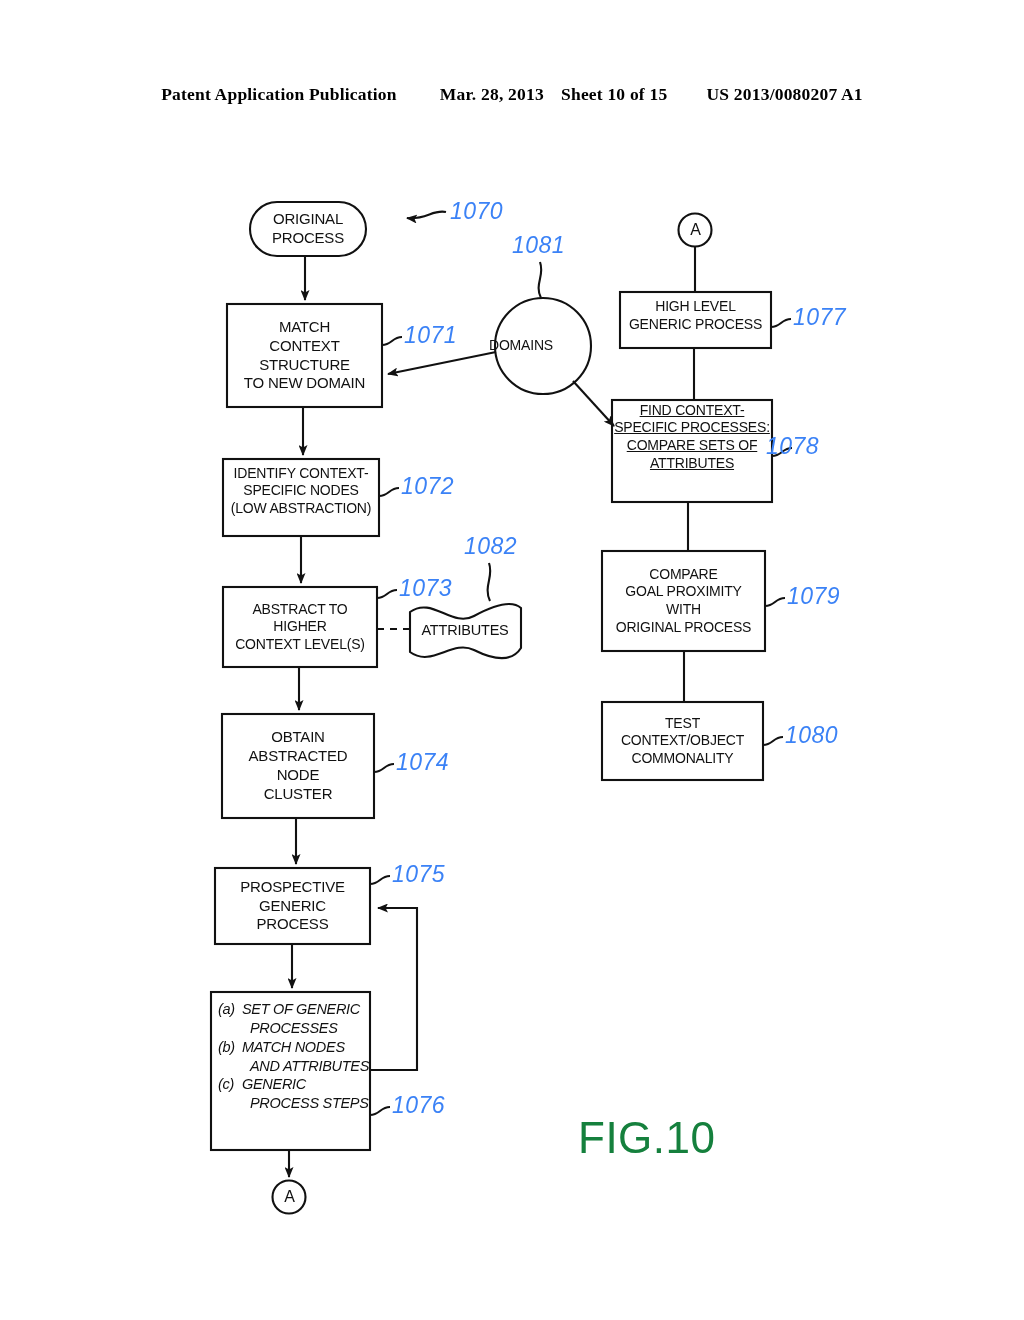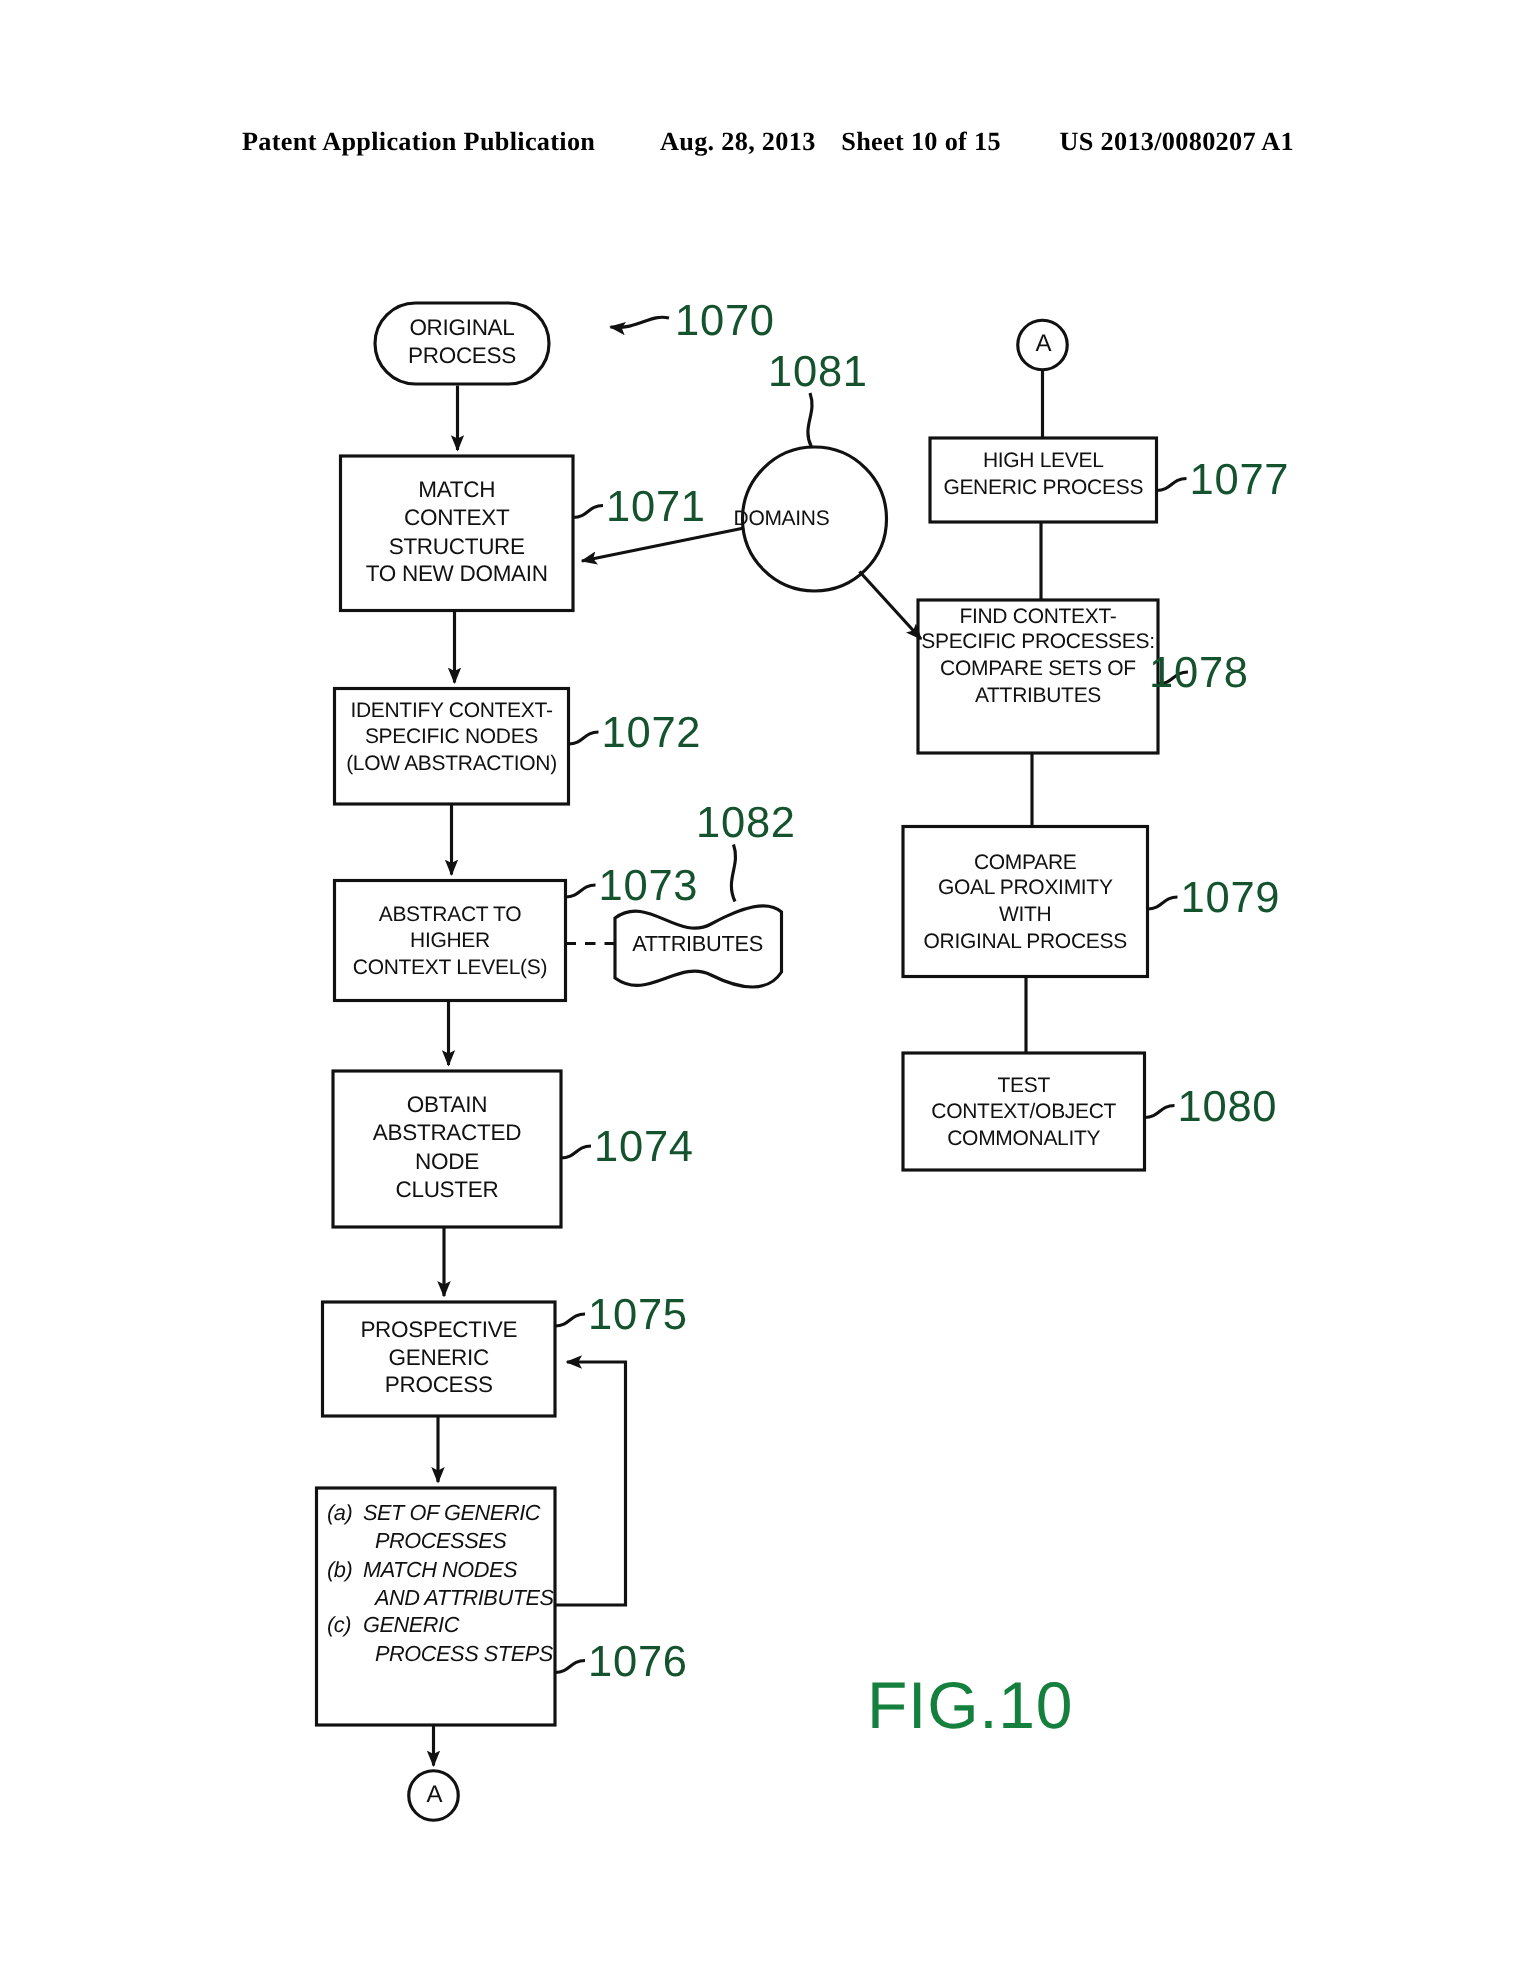--- a/index.html
+++ b/index.html
@@ -63,24 +63,25 @@
     flex-direction: column;
     justify-content: center;
     align-items: center;
     pointer-events: none;
   }
   .nodetext.small { font-size: 14px; }
 
   .reflabel {
     position: absolute;
     font-family: "Liberation Sans", sans-serif;
-    font-size: 29px;
+    font-size: 23px;
     letter-spacing: 0.5px;
-    color: #14532d;
+    color: #3b82f6;
     white-space: nowrap;
+    font-style: italic;
   }
 
   
   #node-1076-text {
     position: absolute;
     text-align: left;
     font-family: "Liberation Sans", sans-serif;
     font-size: 14.5px;
     line-height: 1.30;
     letter-spacing: -0.3px;
@@ -99,21 +100,21 @@
     letter-spacing: 0.5px;
     color: #15803d;
   }
 </style>
 </head>
 <body>
 
 <div id="page-header">
   <span class="seg">Patent Application Publication</span>
   <span class="gap-lg"></span>
-  <span class="seg">Aug. 28, 2013</span>
+  <span class="seg">Mar. 28, 2013</span>
   <span class="gap-sm"></span>
   <span class="seg">Sheet 10 of 15</span>
   <span class="gap-md"></span>
   <span class="seg">US 2013/0080207 A1</span>
 </div>
 
 <div id="figure">
 
   <svg width="1024" height="1320" viewBox="0 0 1024 1320">
     <defs>
@@ -252,21 +253,21 @@
       <span class="li cont">PROCESS STEPS</span>
     </div>
 
   <div class="nodetext" style="left:481px; top:322px; width:80px; height:48px; font-size:14px;">DOMAINS</div>
 
   <div class="nodetext" style="left:412px; top:610px; width:106px; height:40px; font-size:14.5px;">ATTRIBUTES</div>
 
   <div class="nodetext small" style="left:618px; top:292px; width:155px; height:47px;">HIGH LEVEL
 GENERIC PROCESS</div>
 
-  <div class="nodetext small" style="left:608px; top:400px; width:168px; height:74px;">FIND CONTEXT-
+  <div class="nodetext small" style="left:608px; top:400px; width:168px; height:74px;text-decoration:underline;">FIND CONTEXT-
 SPECIFIC PROCESSES:
 COMPARE SETS OF
 ATTRIBUTES</div>
 
   <div class="nodetext small" style="left:600px; top:551px; width:167px; height:100px;">COMPARE
 GOAL PROXIMITY
 WITH
 ORIGINAL PROCESS</div>
 
   <div class="nodetext small" style="left:600px; top:702px; width:165px; height:78px;">TEST

